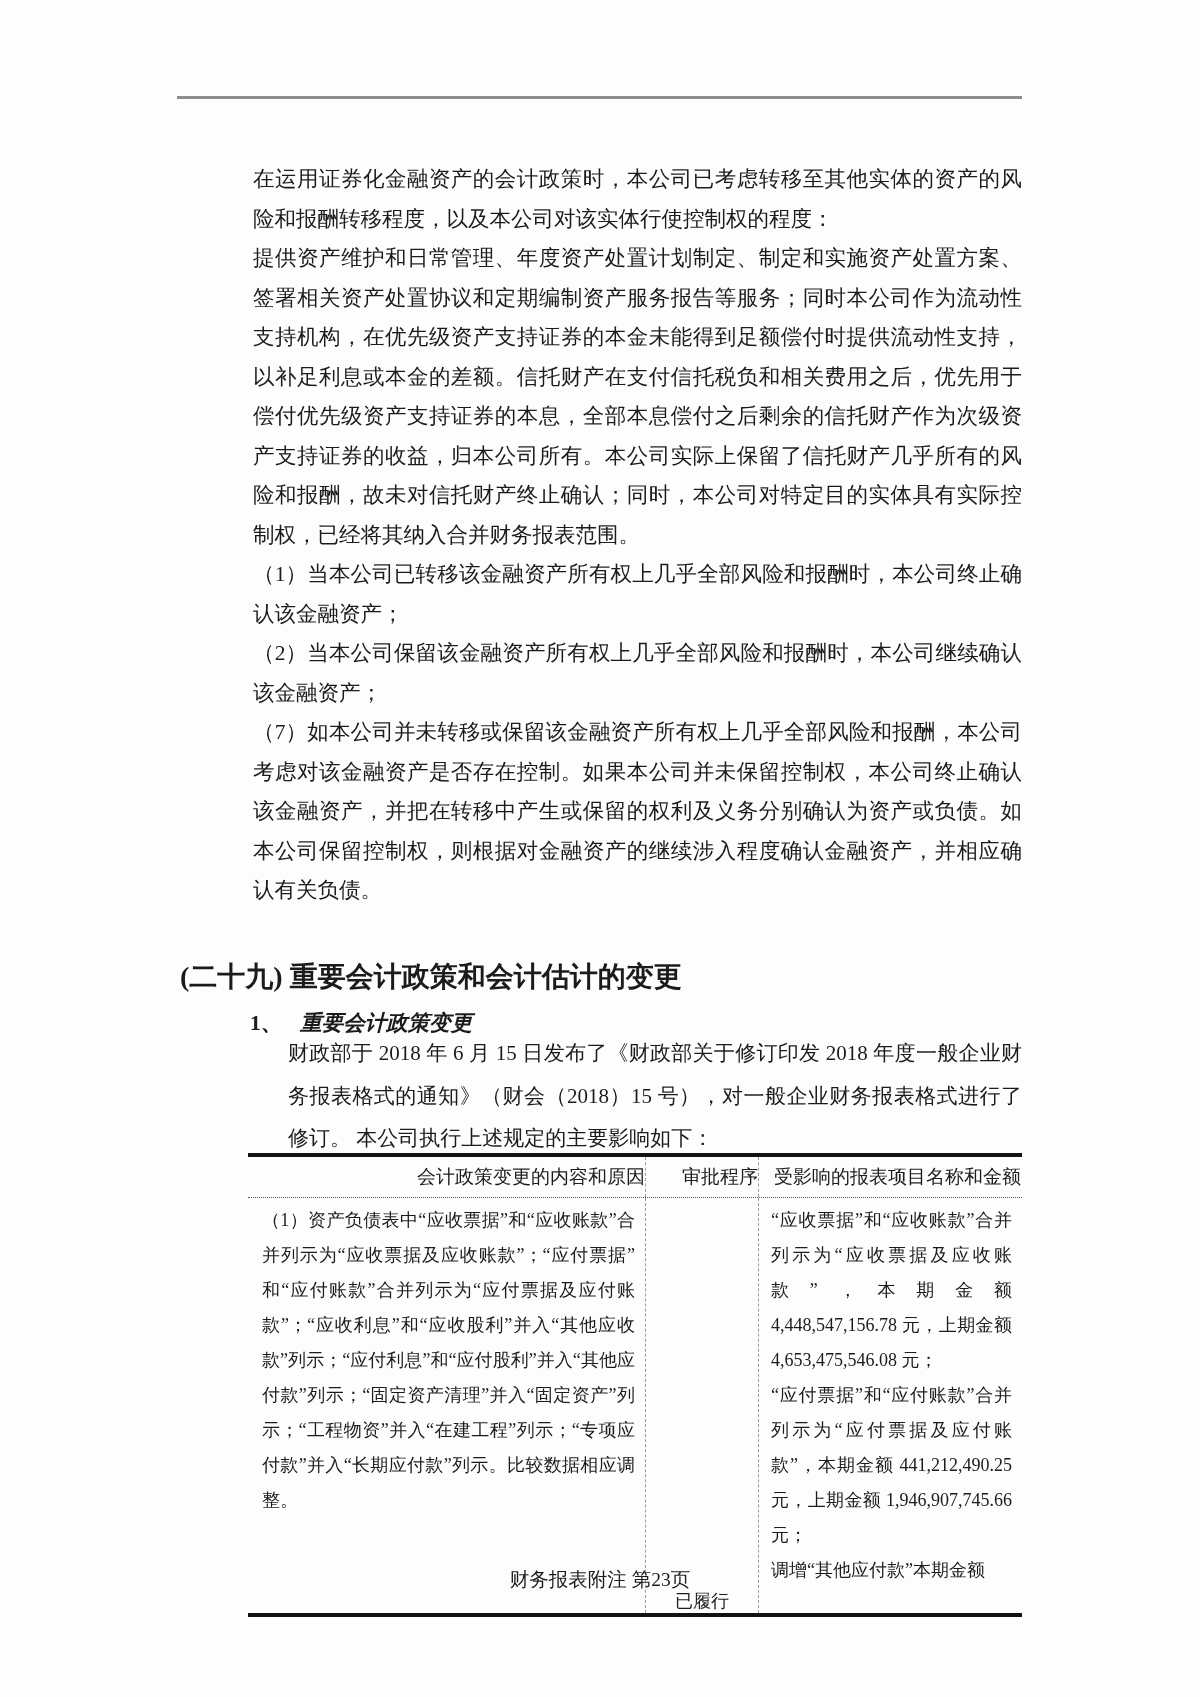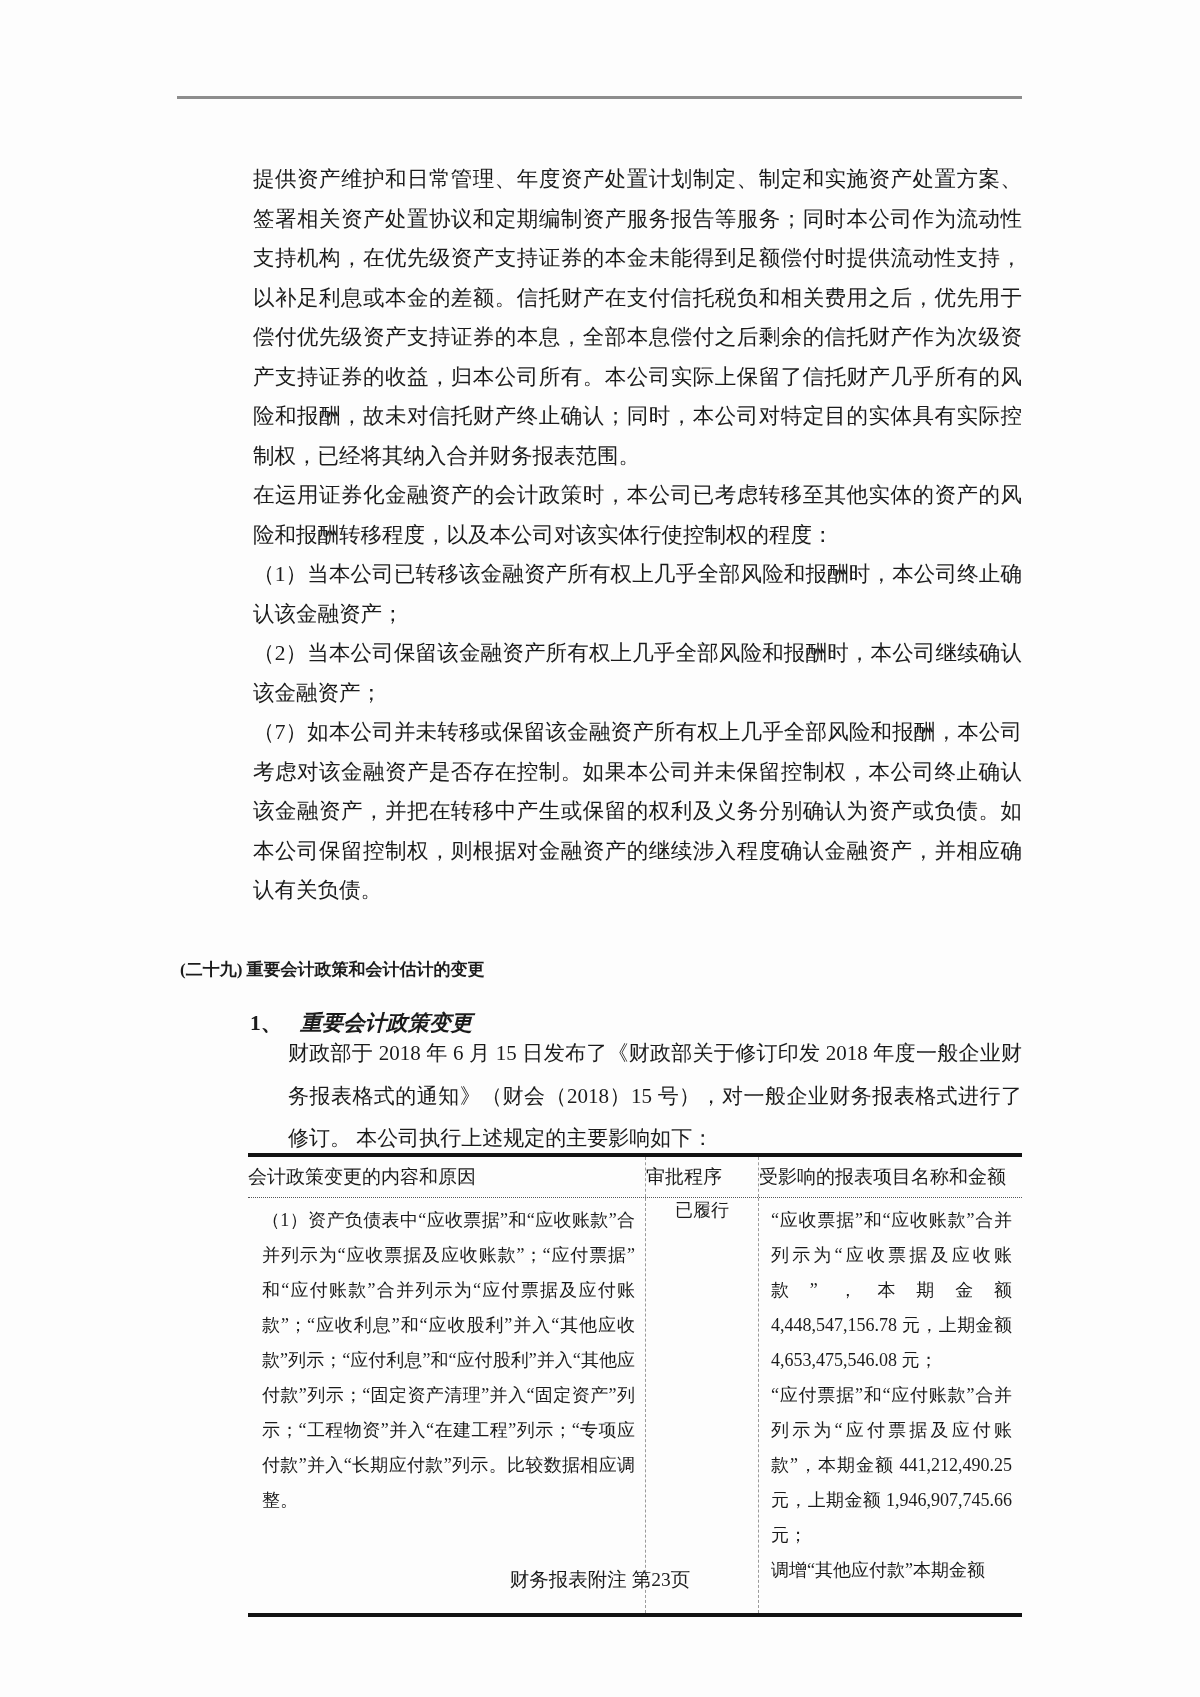--- a/index.html
+++ b/index.html
@@ -15,21 +15,21 @@
   }
   .body-block{
     position:absolute;left:253px;top:160px;width:769px;
   }
   .body-block p{
     margin:0;font-size:21.5px;line-height:39.5px;
     text-align:justify;text-justify:inter-ideograph;
   }
   .section-heading{
     position:absolute;left:180px;top:958px;
-    font-size:17px;font-weight:bold;margin:0;white-space:nowrap;
+    font-size:28px;font-weight:bold;margin:0;white-space:nowrap;
   }
   .subsection{
     position:absolute;left:250px;top:1008px;
     font-size:21.5px;font-weight:bold;white-space:nowrap;
   }
   .subsection .sub-title{margin-left:18px;font-style:italic;}
   .intro-para{
     position:absolute;left:288px;top:1032px;width:734px;
     font-size:21px;line-height:42.5px;margin:0;
     text-align:justify;text-justify:inter-ideograph;
@@ -38,49 +38,49 @@
     position:absolute;left:248px;top:1153px;width:774px;
     border-top:4px solid #121212;border-bottom:4px solid #121212;
     font-size:18px;
   }
   .t-row{display:flex;align-items:stretch;}
   .t-head{border-bottom:1px dotted #555;}
   .t-c1{width:398px;box-sizing:border-box;border-right:1px dashed #9a9a9a;}
   .t-c2{width:113px;box-sizing:border-box;border-right:1px dashed #9a9a9a;}
   .t-c3{width:262px;box-sizing:border-box;}
   .t-head .t-c1,.t-head .t-c2,.t-head .t-c3{
-    text-align:left;line-height:40px;height:40px;font-size:19px;
+    text-align:right;line-height:40px;height:40px;font-size:19px;
   }
   .cell-content{
     padding:5px 10px 9px 14px;margin:0;line-height:35px;
     text-align:justify;text-justify:inter-ideograph;
   }
   .cell-approval{
-    display:flex;align-items:flex-start;justify-content:center;font-family:Liberation Serif, serif;
+    display:flex;align-items:flex-end;justify-content:center;font-family:Liberation Serif, serif;
   }
   .cell-impact{
     padding:5px 9px 25px 12px;
   }
   .cell-impact p{
     margin:0;line-height:35px;
     text-align:justify;text-justify:inter-ideograph;
   }
   .page-footer{
     position:absolute;left:0;top:1566px;width:1200px;
     text-align:center;font-size:19.5px;
   }
 </style>
 </head>
 <body>
 
 <div class="header-rule"></div>
 
 <div class="body-block">
+  <p>在运用证券化金融资产的会计政策时，本公司已考虑转移至其他实体的资产的风险和报酬转移程度，以及本公司对该实体行使控制权的程度：</p>
   <p>提供资产维护和日常管理、年度资产处置计划制定、制定和实施资产处置方案、签署相关资产处置协议和定期编制资产服务报告等服务；同时本公司作为流动性支持机构，在优先级资产支持证券的本金未能得到足额偿付时提供流动性支持，以补足利息或本金的差额。信托财产在支付信托税负和相关费用之后，优先用于偿付优先级资产支持证券的本息，全部本息偿付之后剩余的信托财产作为次级资产支持证券的收益，归本公司所有。本公司实际上保留了信托财产几乎所有的风险和报酬，故未对信托财产终止确认；同时，本公司对特定目的实体具有实际控制权，已经将其纳入合并财务报表范围。</p>
-  <p>在运用证券化金融资产的会计政策时，本公司已考虑转移至其他实体的资产的风险和报酬转移程度，以及本公司对该实体行使控制权的程度：</p>
   <p>（1）当本公司已转移该金融资产所有权上几乎全部风险和报酬时，本公司终止确认该金融资产；</p>
   <p>（2）当本公司保留该金融资产所有权上几乎全部风险和报酬时，本公司继续确认该金融资产；</p>
   <p>（7）如本公司并未转移或保留该金融资产所有权上几乎全部风险和报酬，本公司考虑对该金融资产是否存在控制。如果本公司并未保留控制权，本公司终止确认该金融资产，并把在转移中产生或保留的权利及义务分别确认为资产或负债。如本公司保留控制权，则根据对金融资产的继续涉入程度确认金融资产，并相应确认有关负债。</p>
 </div>
 
 <h2 class="section-heading">(二十九) 重要会计政策和会计估计的变更</h2>
 
 <div class="subsection">
   <span class="sub-number">1、</span><span class="sub-title">重要会计政策变更</span>
 </div>

